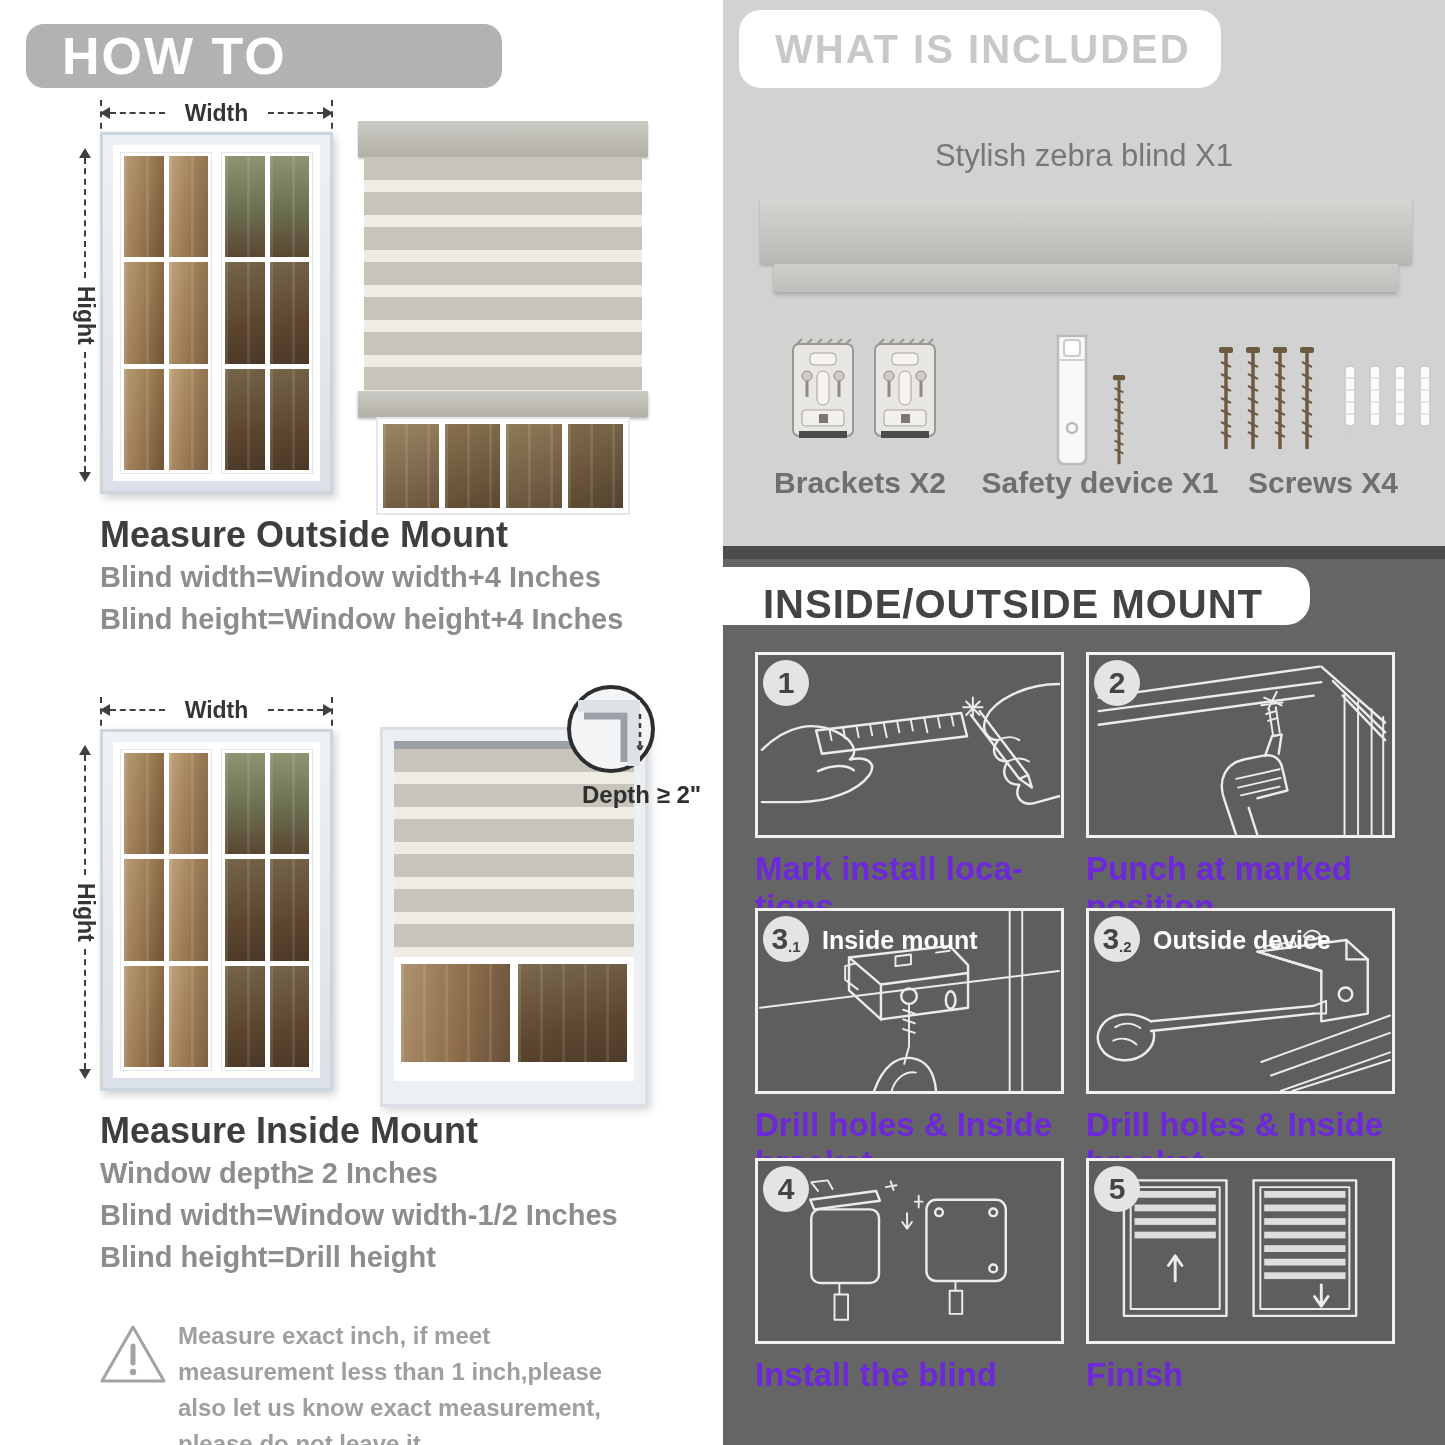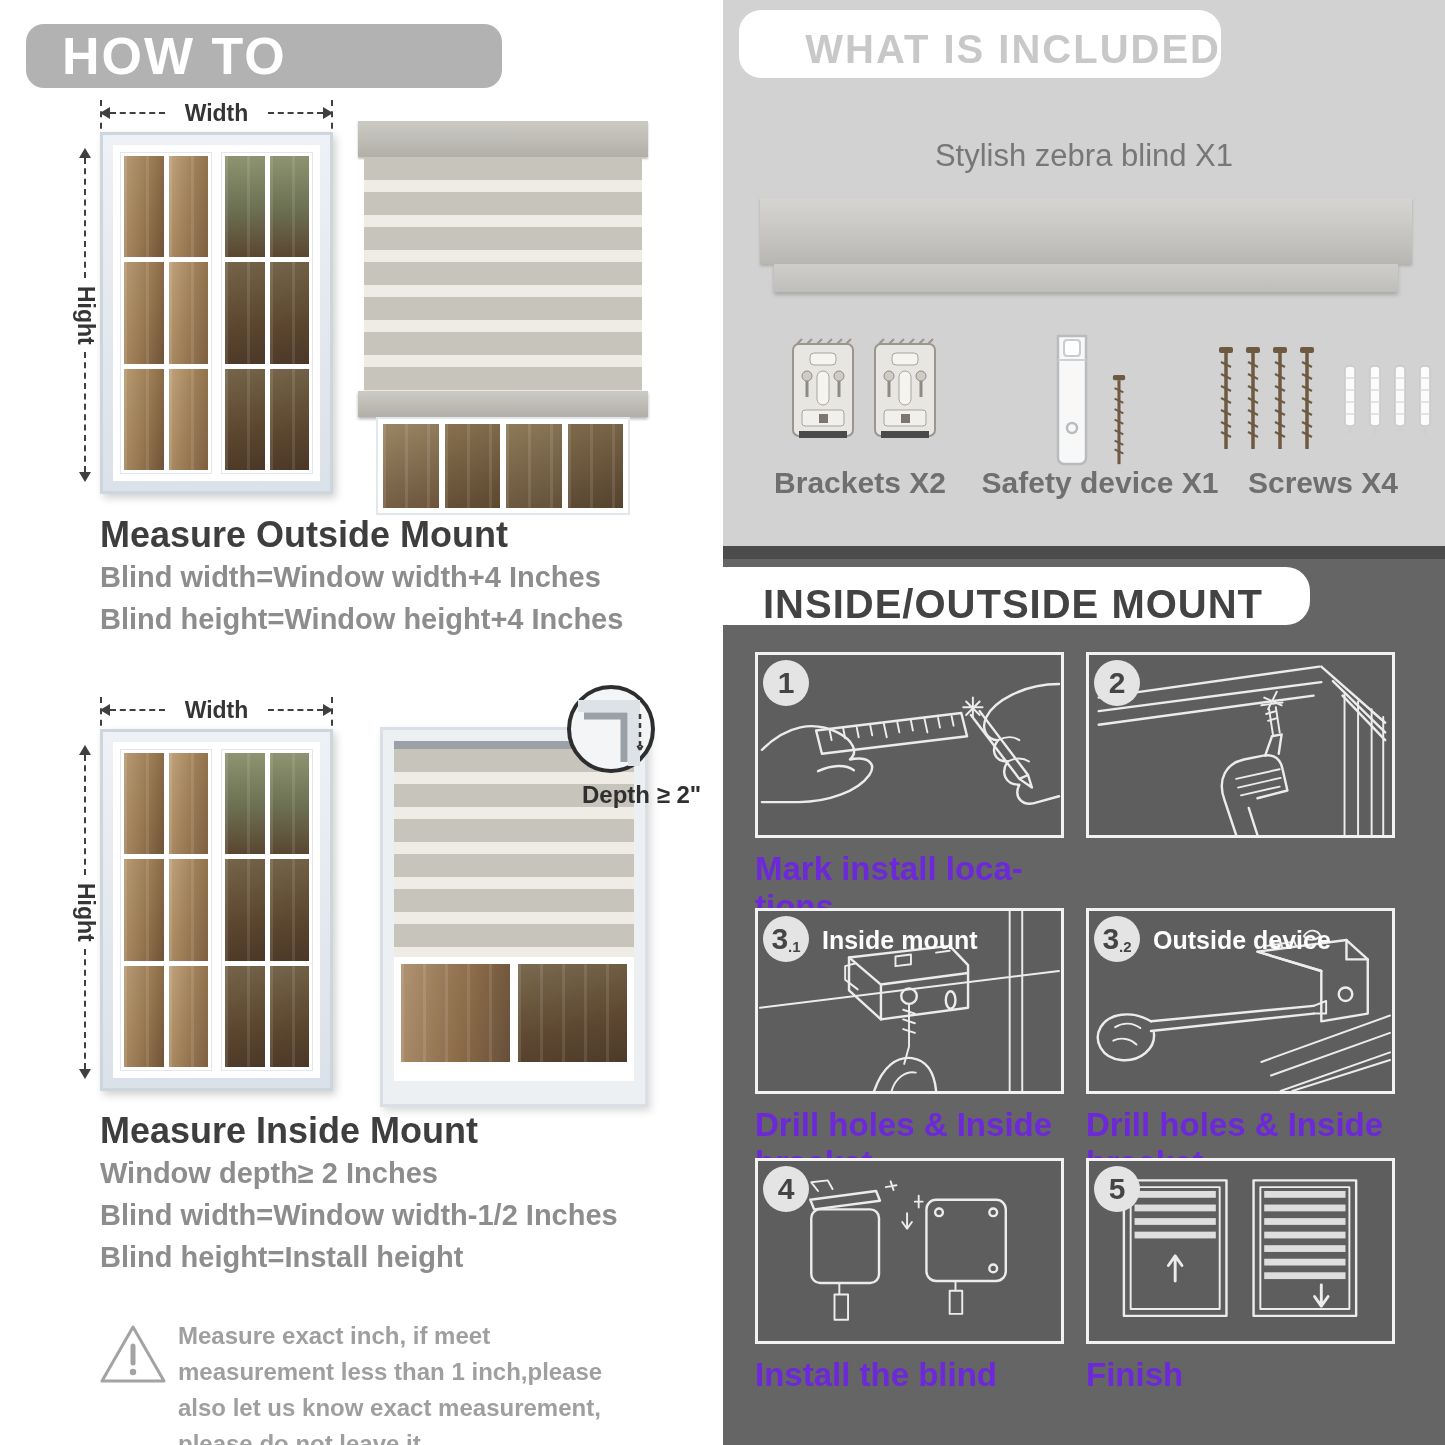--- a/index.html
+++ b/index.html
@@ -53,23 +53,23 @@
   .inlower .pane{min-height:0;}
   .inlower .pane.pl{background:linear-gradient(100deg,#b09372 0%,#8a6a47 60%,#66503a 100%);}
   .inlower .pane.pr{background:linear-gradient(165deg,#7a6a4f 0%,#5e4831 60%,#4d3a29 100%);}
 
   .warn-text{font-weight:bold;font-size:24px;line-height:36px;color:var(--warn_gray,#9f9f9f);}
 
   
   .panel-light{left:723px;top:0;width:722px;height:546px;background:var(--panel_light,#d2d2d2);}
   .strip-dark{left:723px;top:546px;width:722px;height:13px;background:var(--strip_dark,#4c4c4c);}
   .panel-dark{left:723px;top:559px;width:722px;height:886px;background:var(--panel_dark,#656565);}
-  .included-box{left:739px;top:10px;width:482px;height:68px;background:#fff;border-radius:22px;
+  .included-box{left:739px;top:10px;width:482px;height:78px;background:#fff;border-radius:22px;
           color:var(--header_muted,#c8c8c8);font-weight:bold;font-size:40px;line-height:78px;
-          letter-spacing:2px;box-sizing:border-box;text-align:right;}
+          padding-left:36px;letter-spacing:2px;box-sizing:border-box;}
   .blind-label{left:723px;top:138px;width:722px;text-align:center;font-weight:normal;font-size:31px;
           color:#777;}
   .bar-main{left:760px;top:198px;width:652px;height:66px;
           background:linear-gradient(180deg,#d6d5d1 0%,#c6c5c1 55%,#b8b7b3 100%);
           box-shadow:0 2px 3px rgba(0,0,0,.18);}
   .bar-lip{left:774px;top:264px;width:624px;height:28px;
           background:linear-gradient(180deg,#cecdc9,#bfbeba);box-shadow:0 3px 4px rgba(0,0,0,.2);}
   .part-label{top:466px;font-weight:bold;font-size:30px;color:var(--label_gray,#6f6f6f);text-align:center;}
   .mount-box{left:723px;top:567px;width:587px;height:58px;background:#fff;border-radius:0 24px 24px 0;
           color:#434343;font-weight:bold;font-size:40px;line-height:74px;padding-left:40px;
@@ -238,21 +238,21 @@
       <path d="M12,22 L68,22 L68,82" stroke="#dde2e7" stroke-width="12" fill="none"></path>
       <path d="M18,32 L58,32 L58,78" stroke="#99a0a6" stroke-width="7" fill="none"></path>
       <path d="M74,30 v36 M74,66 l-4,-7 M74,66 l4,-7" stroke="#3a3a3a" stroke-width="2.5" stroke-dasharray="5,4" fill="none"></path>
     </svg>
   </div>
   <div class="abs" style="left:582px;top:781px;font-weight:bold;font-size:24px;color:#2f2f2f;">Depth ≥ 2"</div>
 
   <div class="abs sec-title" style="left:100px;top:1110px;">Measure Inside Mount</div>
   <div class="abs sec-line" style="left:100px;top:1157px;">Window depth≥ 2 Inches</div>
   <div class="abs sec-line" style="left:100px;top:1199px;">Blind width=Window width-1/2 Inches</div>
-  <div class="abs sec-line" style="left:100px;top:1241px;">Blind height=Install height</div>
+  <div class="abs sec-line" style="left:100px;top:1241px;">Blind height=Drill height</div>
 
   <div class="abs" style="left:98px;top:1322px;width:70px;height:64px;">
     <svg viewBox="0 0 70 64" width="70" height="64">
       <path d="M35,5 L66,59 L4,59 Z" fill="none" stroke="#a3a3a3" stroke-width="3" stroke-linejoin="round"></path>
       <path d="M35,24 v17" stroke="#a3a3a3" stroke-width="5" stroke-linecap="round"></path>
       <circle cx="35" cy="50" r="3.2" fill="#a3a3a3"></circle>
     </svg>
   </div>
   <div class="abs warn-text" style="left:178px;top:1318px;width:452px;">Measure exact inch, if meet measurement less than 1 inch,please also let us know exact measurement, please do not leave it</div>
 
@@ -351,20 +351,21 @@
           <path d="M180,104 L187,84 L197,82 L194,102"></path>
           <path d="M188,82 L184,56 M195,80 L191,54 M183,68 l10,-3 M181,61 l10,-3" stroke-width="2"></path>
           <path d="M179,44 l18,8 M192,38 l-9,18 M176,52 l22,-3" stroke-width="2"></path>
         </g>
       </svg>
       <div class="badge">
           <span>2</span>
           <span class="sub"></span>
         </div>
     </div>
+    <div class="caption">Punch at  marked position</div>
   </div>
 
   <div class="step" style="left:755px;top:908px;">
     <div class="step-box">
       <svg class="illus" viewBox="0 0 309 186">
         <g stroke="#ececec" stroke-width="2.5" fill="none" stroke-linecap="round" stroke-linejoin="round">
           <path d="M0,100 L309,62 M258,0 L258,186 M271,0 L271,186" stroke-width="2"></path>
           <path d="M92,48 L196,36 L215,56 L215,100 L125,112 L92,82 Z"></path>
           <path d="M92,48 L125,76 L125,112 M125,76 L215,64"></path>
           <path d="M140,47 l16,-2 v10 l-16,2 Z M182,43 l14,-2 M99,54 l-11,3 v14 l13,10" stroke-width="2"></path>

